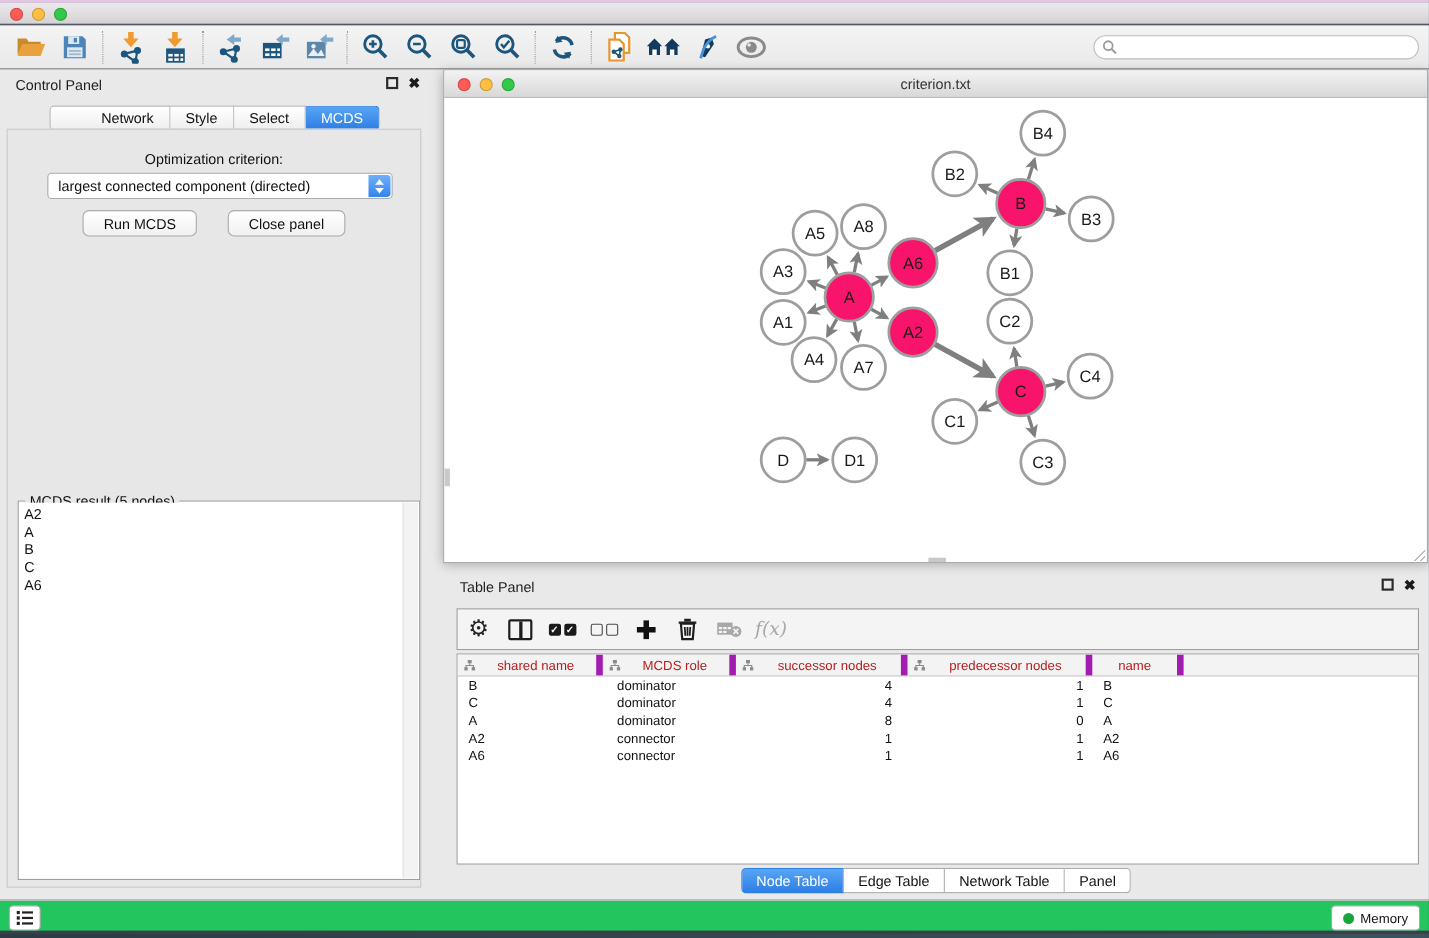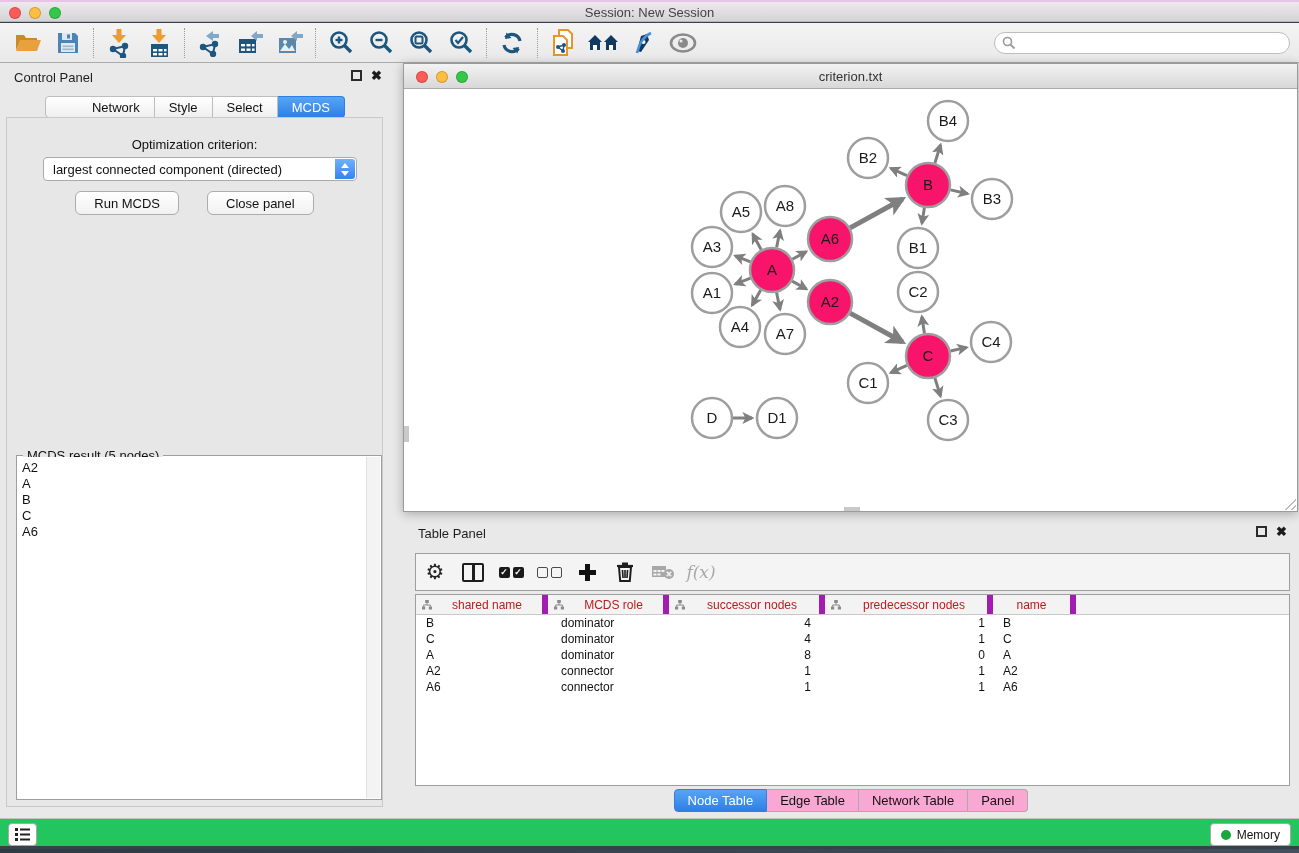--- a/index.html
+++ b/index.html
@@ -103,21 +103,21 @@
     background:#fff; border:1px solid #9E9E9E; overflow:hidden; }
   .thead { display:flex; height:20px; background:#F3F3F3; border-bottom:1px solid #C9C9C9; }
   .th { display:flex; align-items:center; border-right:6px solid #a21caf; font-size:12px; color:#b91c1c; }
   .th .hlabel { flex:1; text-align:center; }
   .th svg { margin-left:6px; }
   .trow { display:flex; height:16px; }
   .td { font-size:12px; color:#111; line-height:16px; white-space:nowrap; overflow:hidden; }
   .td.num { text-align:right; }
   .tp-tabs { position:absolute; top:269px; width:100%; display:flex; justify-content:center; }
   .tp-tab { height:23px; line-height:22px; padding:0 13px; font-size:13px; color:#111;
-    background:#f9a8d4; border:1px solid #ABABAB; border-left:none; }
+    background:#ffffff; border:1px solid #ABABAB; border-left:none; }
   .tp-tab:first-child { border-left:1px solid #ABABAB; border-radius:4px 0 0 4px; }
   .tp-tab:last-child { border-radius:0 4px 4px 0; }
   .tp-tab.sel { background:linear-gradient(#57A5F5,#2E7FE5); color:#fff; border-color:#2E7FE5; }
 
   
   .statusbar { position:absolute; left:0; top:818px; width:1299px; height:28px;
     background:#22c55e; border-top:1px solid #C3C3C3; }
   .sb-left { position:absolute; left:8px; top:4px; width:29px; height:23px;
     background:#fff; border:1px solid #A8A8A8; border-radius:4px;
     display:flex; align-items:center; justify-content:center; }
@@ -133,21 +133,20 @@
 <body>
 
 <div class="app">
 
   <div class="titlebar">
     <div class="lights">
       <span class="light red"></span>
       <span class="light yellow"></span>
       <span class="light green"></span>
     </div>
-    <div class="title">Session: New Session</div>
   </div>
 
   <div class="toolbar">
     <span class="tbtn">
       <svg width="30" height="26" viewBox="0 0 30 26">
           <path d="M3 20 V5 h8 l2 3 h11 v4 H7 Z" fill="#C98A2B"></path>
           <path d="M3 21 L7 10 H28 L24 21 Z" fill="#E8A13C"></path>
         </svg>
     </span>
     <span class="tbtn">

